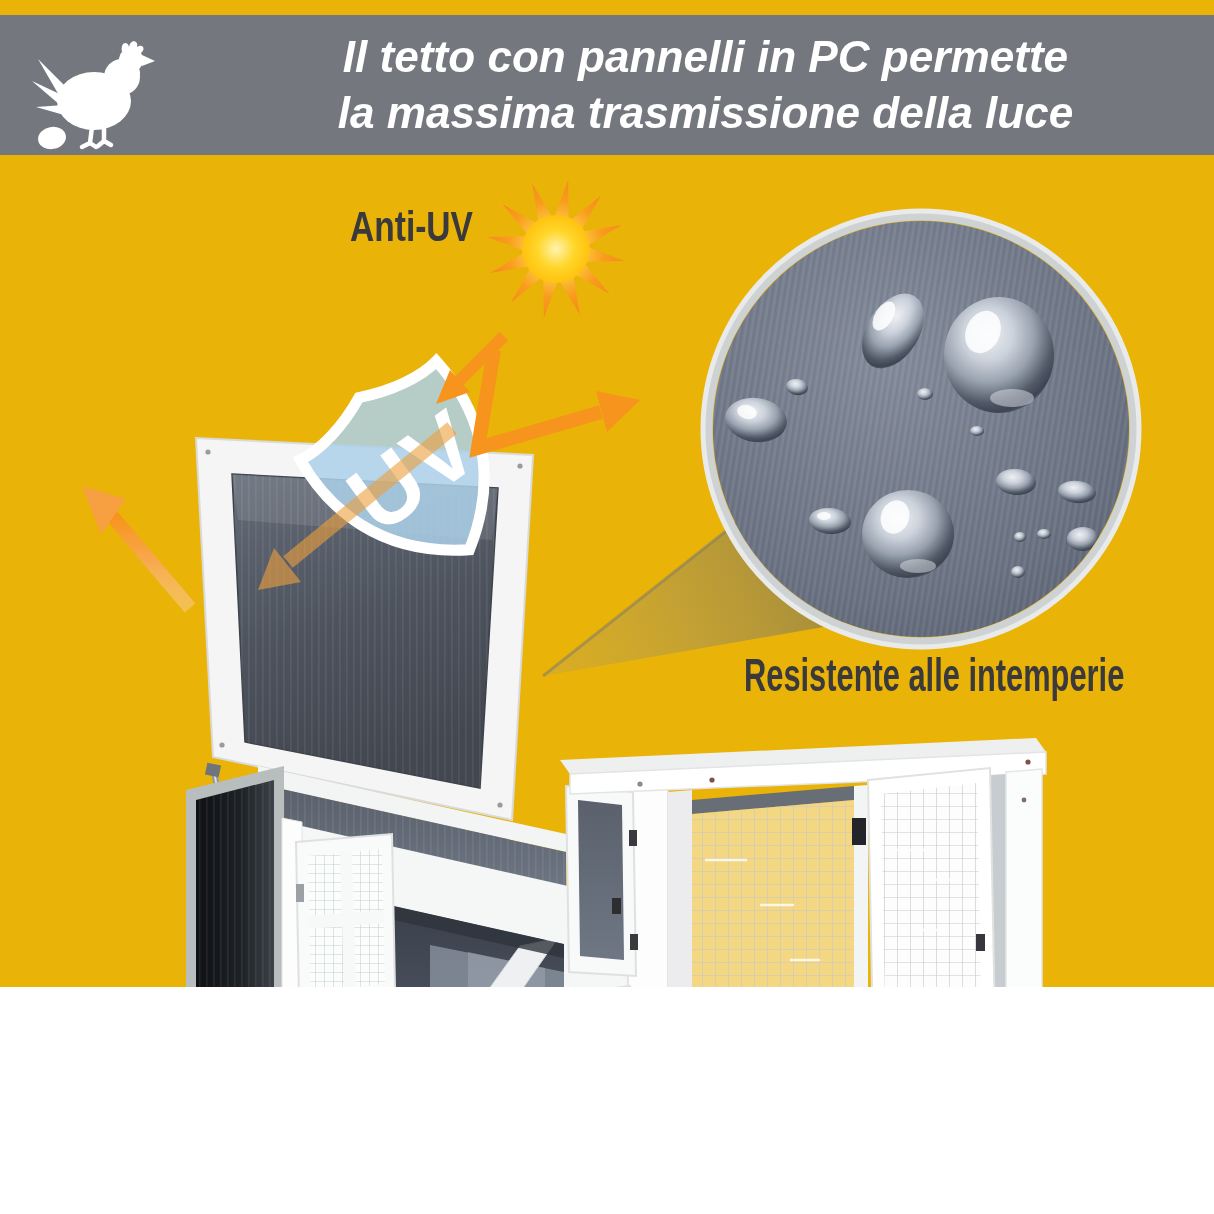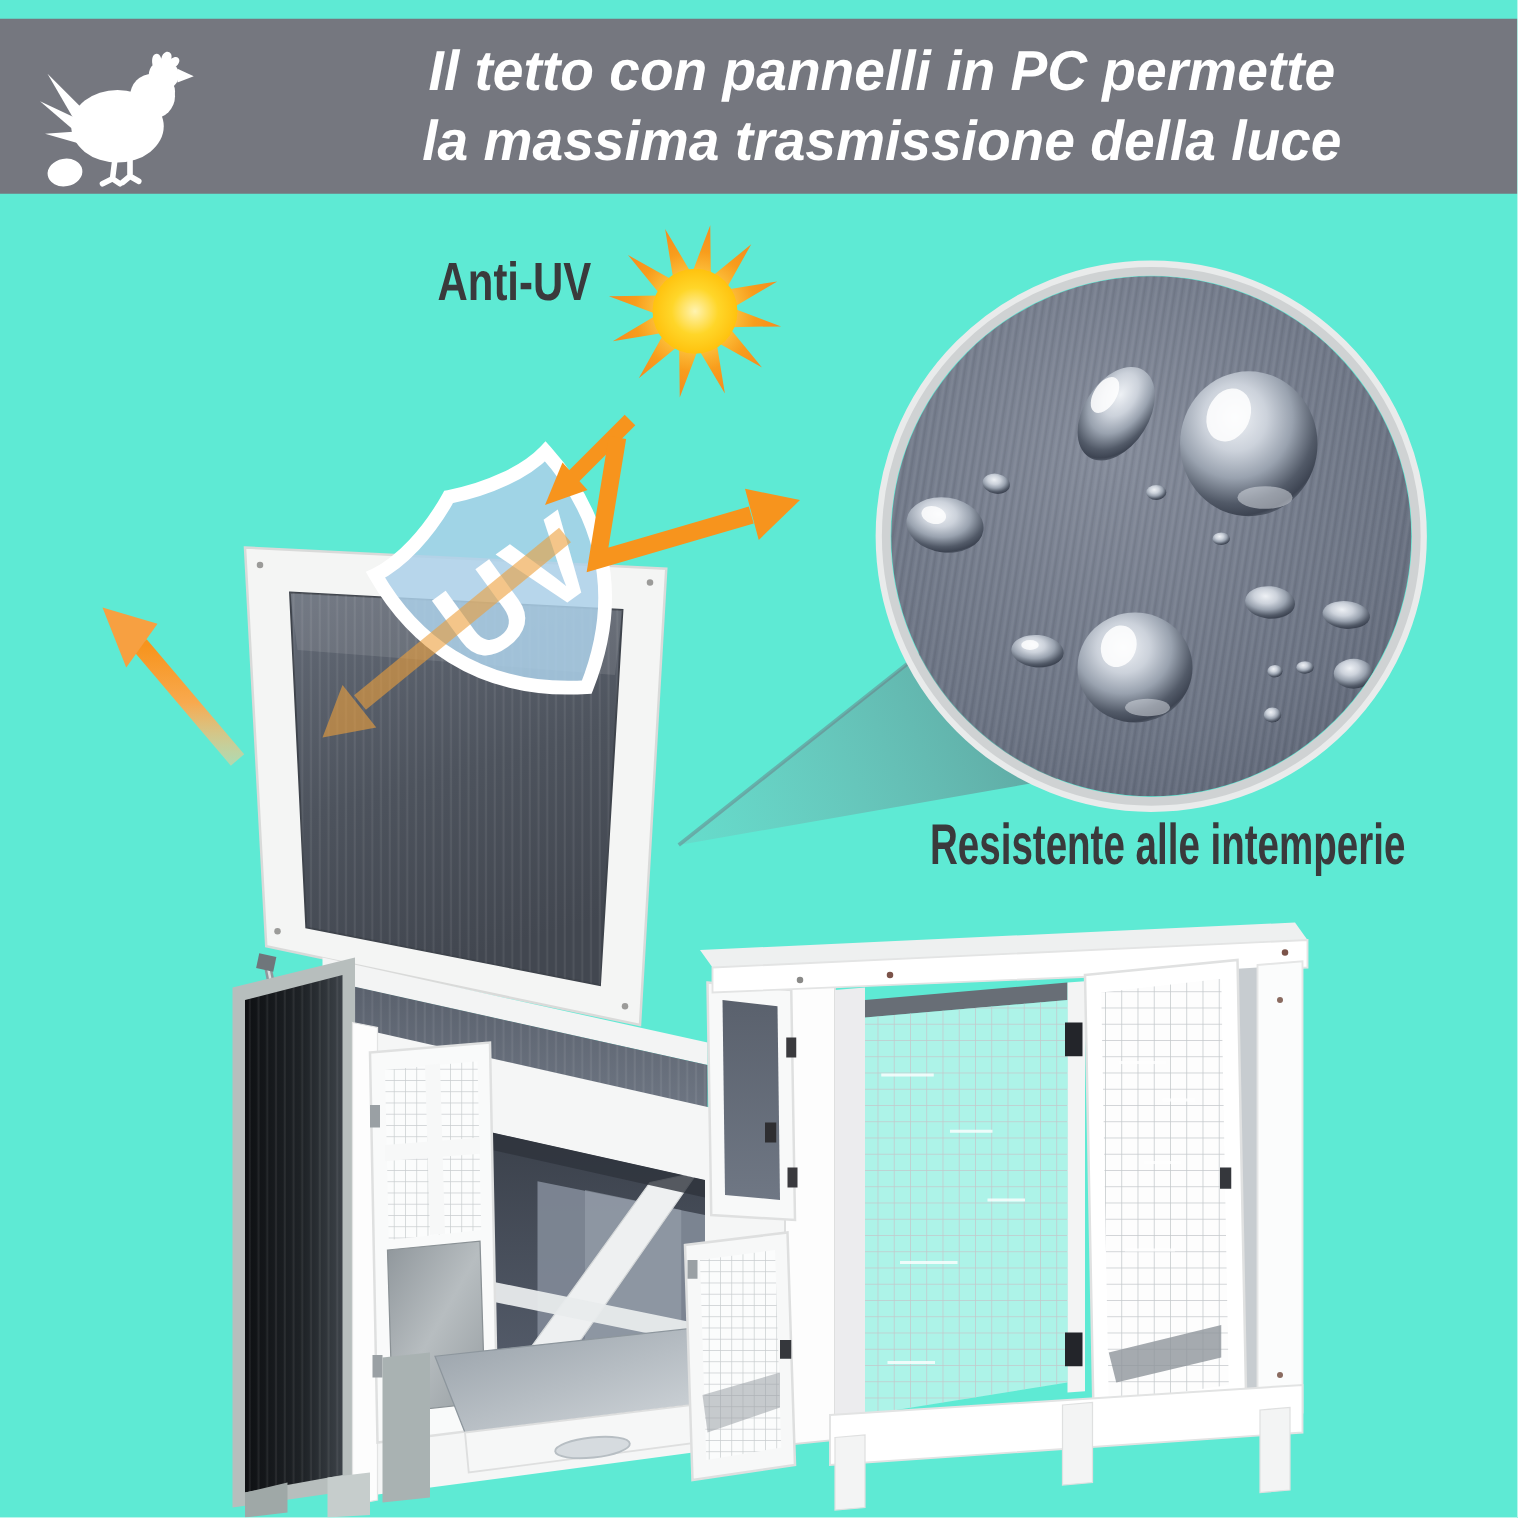--- a/index.html
+++ b/index.html
@@ -1,16 +1,16 @@
 <!DOCTYPE html>
 <html><head>
 <meta charset="utf-8">
 <style>
   html,body{margin:0;padding:0;background:#ffffff;}
-  .stage{position:relative;width:1214px;height:1214px;background:#5eead4;overflow:hidden;
+  .stage{position:relative;width:1214px;height:987px;background:#eab308;overflow:hidden;
          font-family:"Liberation Sans",sans-serif;}
   .scene{position:absolute;left:0;top:0;width:1214px;height:1214px;}
   .banner{position:absolute;left:0;top:15px;width:1214px;height:140px;background:#75777F;
           display:flex;align-items:center;z-index:5;}
   .banner-icon{position:absolute;left:30px;top:20px;width:140px;height:122px;}
   .banner-text{position:absolute;left:205px;right:8px;top:0;height:140px;display:flex;
                flex-direction:column;justify-content:center;text-align:center;
                color:#ffffff;font-style:italic;font-weight:bold;font-size:45px;line-height:56px;
                transform:scaleX(.98);transform-origin:center;}
   .label{position:absolute;color:#3A3A3C;font-weight:700;white-space:nowrap;z-index:6;}

